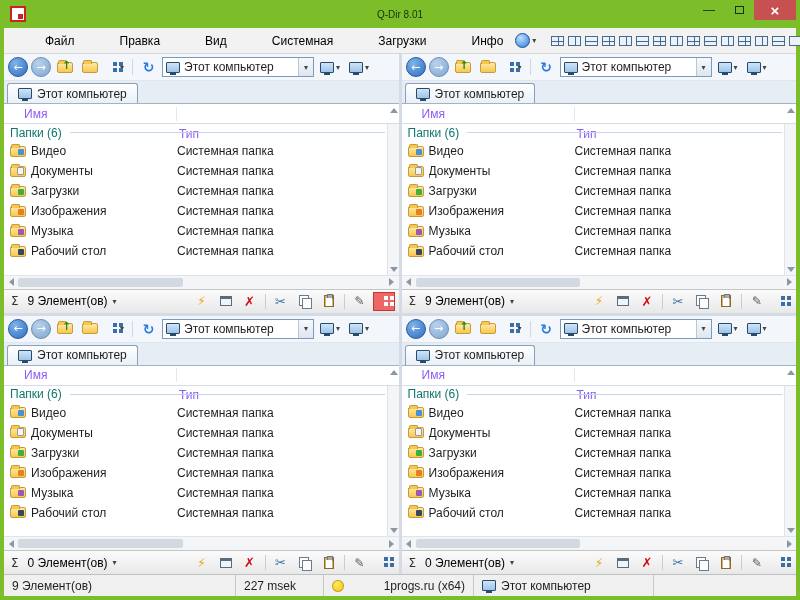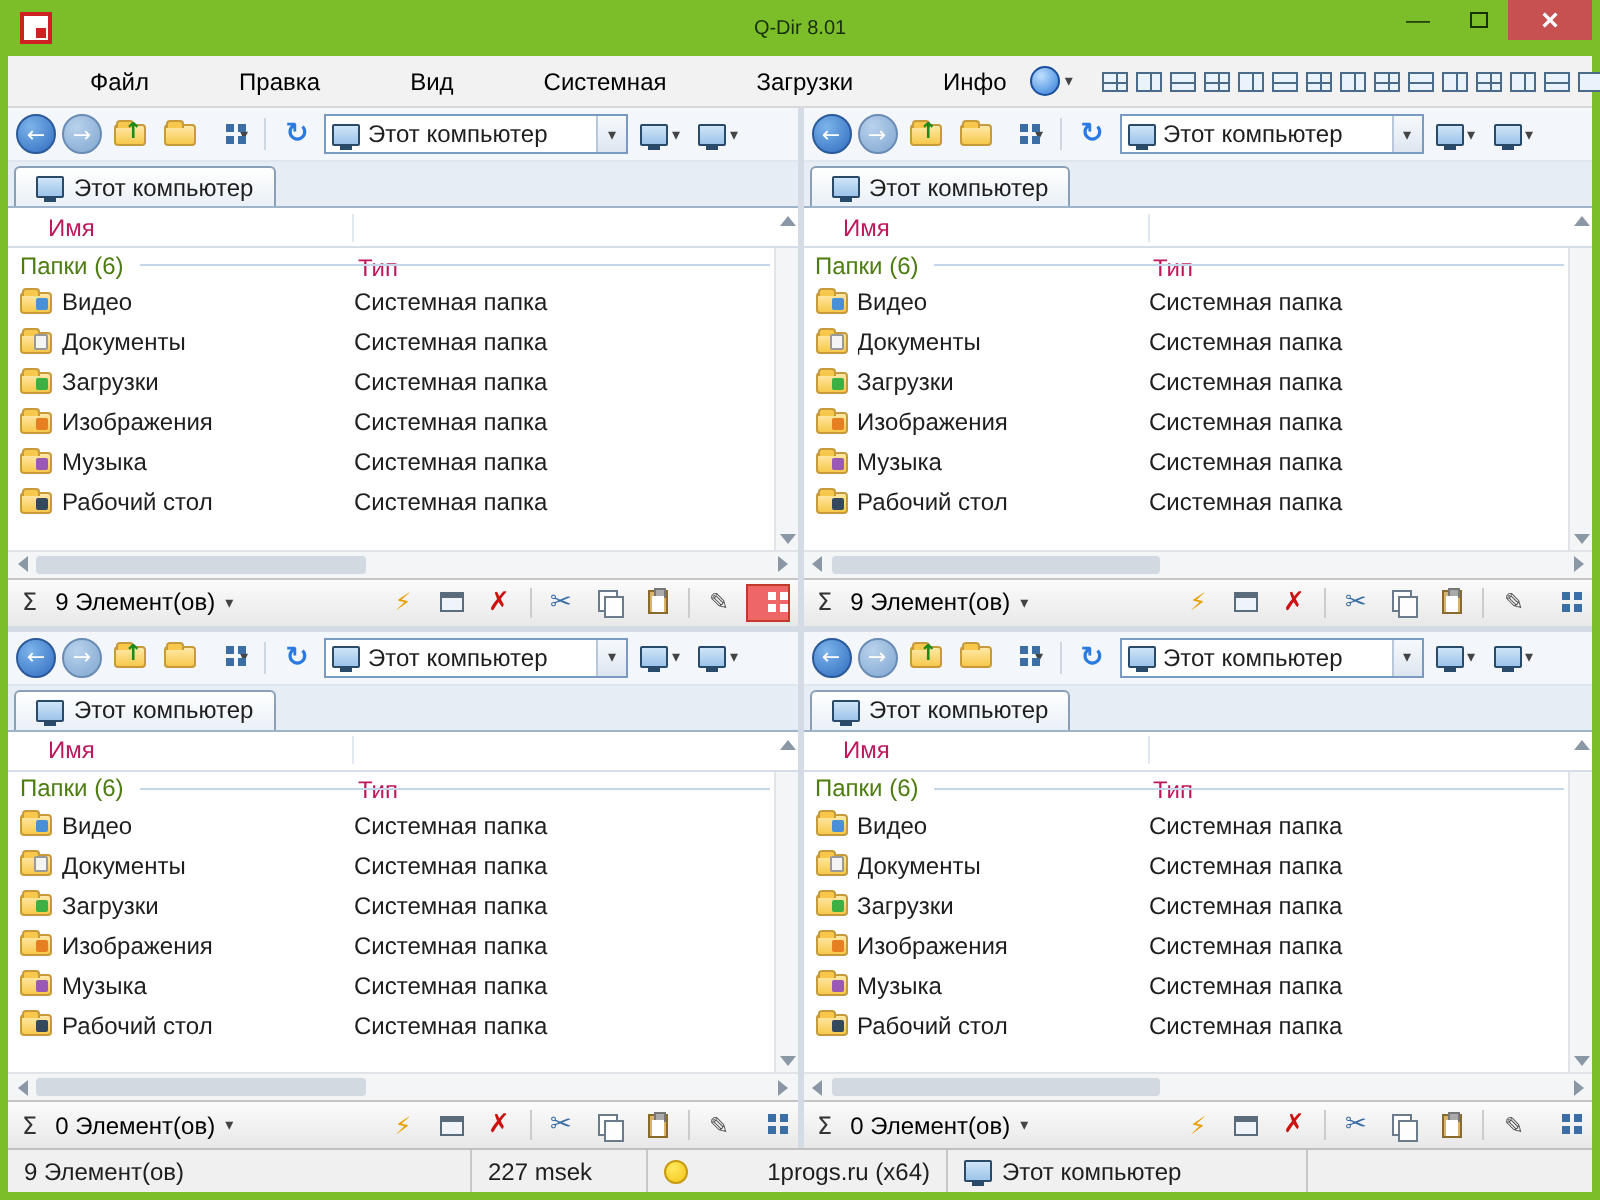--- a/index.html
+++ b/index.html
@@ -75,30 +75,30 @@
 
   
   .tabstrip { height:23px; background:#e7edf4; display:flex; align-items:flex-end; padding:0 3px;
               border-bottom:1px solid #9fb4c9; flex:0 0 auto; }
   .tab { height:20px; display:flex; align-items:center; gap:5px; padding:0 10px;
          border:1px solid #8aa0b8; border-bottom:none; border-radius:3px 3px 0 0;
          background:linear-gradient(#ffffff,#e9f0f7); font-size:12px; }
 
   
   .lheader { height:20px; display:flex; align-items:center; border-bottom:1px solid #d5dee8;
-             color:#be185d; padding-left:20px; flex:0 0 auto; position:relative; }
+             color:#8b5cf6; padding-left:20px; flex:0 0 auto; position:relative; }
   .col.name { width:153px; border-right:1px solid #e2e8f0; }
   .col.type { flex:1; padding-left:2px;margin-top:40px; }
   .vs-up { position:absolute; right:1px; top:4px; width:0; height:0;
            border-left:4px solid transparent; border-right:4px solid transparent; border-bottom:5px solid #8a97a5; }
 
   
   .lbody { flex:1 1 auto; position:relative; overflow:hidden; }
   .group { display:flex; align-items:center; height:17px; padding-left:6px; margin-right:14px; }
-  .gtext { color:#4d7c0f; white-space:nowrap; }
+  .gtext { color:#0f766e; white-space:nowrap; }
   .gline { flex:1; height:1px; background:#c4d6ea; margin-left:8px; }
   .row { display:flex; align-items:center; height:20px; padding-left:6px; margin-right:14px; }
   .ficon { width:16px; height:11px; background:linear-gradient(#ffe9a8,#f7c84b); border:1px solid #c79b3b;
            border-radius:2px; position:relative; margin-right:5px; flex:0 0 auto; }
   .ficon::before { content:""; position:absolute; top:-3px; left:0; width:7px; height:3px; background:#f7c84b;
                    border:1px solid #c79b3b; border-bottom:none; border-radius:2px 2px 0 0; }
   .ficon::after { content:""; position:absolute; right:1px; bottom:1px; width:6px; height:6px; border-radius:1px; }
   .ficon[data-ovl="folder-video"]::after { background:#4a90d9; }
   .ficon[data-ovl="folder-documents"]::after { background:#f4f4f4; border:1px solid #999; width:5px; height:6px; }
   .ficon[data-ovl="folder-downloads"]::after { background:#3cb043; }

